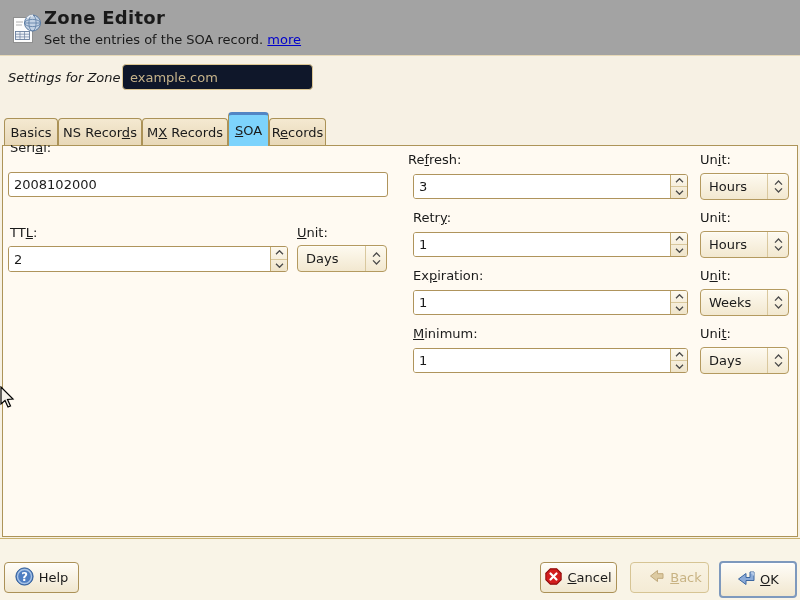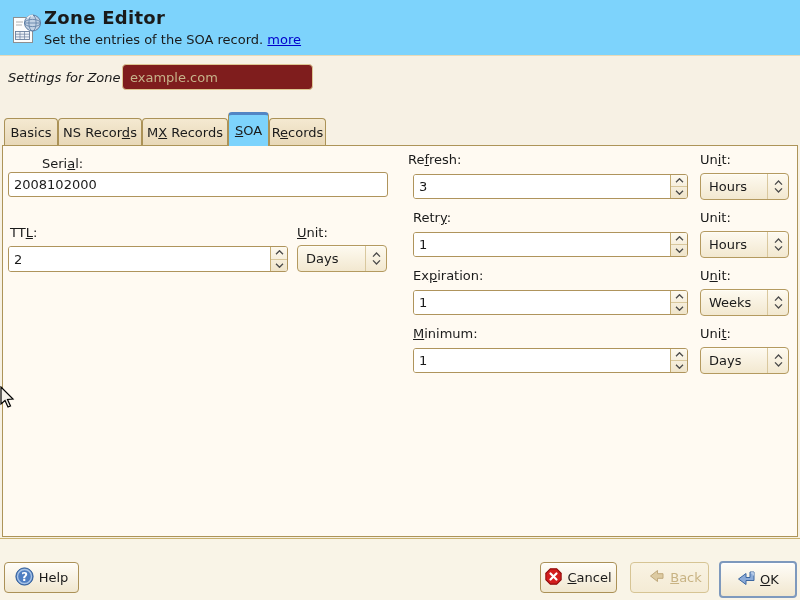--- a/index.html
+++ b/index.html
@@ -2,30 +2,30 @@
 <html><head>
 <meta charset="utf-8">
 <style>
   * { margin:0; padding:0; box-sizing:border-box; }
   html,body { width:800px; height:600px; }
   body { font-family:"DejaVu Sans","Liberation Sans",sans-serif; font-size:13px; color:#1a1a1a; }
 
   .window { position:relative; width:800px; height:600px; background:#f7f1e4; overflow:hidden; }
 
   
-  .titlebar { position:absolute; left:0; top:0; width:800px; height:56px; background:#7dd3fc; border-bottom:1px solid #e8dab8; }
+  .titlebar { position:absolute; left:0; top:0; width:800px; height:56px; background:#a3a3a3; border-bottom:1px solid #e8dab8; }
   .app-title { position:absolute; left:44px; top:7px; font-size:18px; font-weight:bold; letter-spacing:.3px; }
   .app-subtitle { position:absolute; left:44px; top:32px; font-size:13px; }
   .link { color:#0000cc; text-decoration:underline; cursor:pointer; }
   .hdr-icon { position:absolute; left:10px; top:10px; }
 
   
   .settings-label { position:absolute; left:8px; top:70px;font-style:italic; }
   .zone-input { position:absolute; left:122px; top:64px; width:191px; height:26px;
-    border:1px solid #ddc793; border-radius:4px; background:#7f1d1d; color:#c6b38a;
+    border:1px solid #ddc793; border-radius:4px; background:#0f172a; color:#c6b38a;
     padding:0 7px; font:13px "DejaVu Sans","Liberation Sans",sans-serif; }
 
   
   .pane { position:absolute; left:2px; top:145px; width:796px; height:392px;
     background:#fffaf2; border:1px solid #ad9458; }
   .tab { position:absolute; display:flex; align-items:center; justify-content:center;
     border:1px solid #ab9257; border-bottom:none; border-radius:4px 4px 0 0;
     background:linear-gradient(#f4e9d1,#e8d8b8); top:118px; height:27px; cursor:pointer; z-index:2; }
   .tab.active { top:112px; height:34px; background:#7dd3fc;
     border-top:3px solid #5285c4; z-index:3; }
@@ -111,21 +111,21 @@
   <div class="tab" style="left:58px; width:84px;">
     <span><span>NS Recor</span><span class="mn">d</span><span>s</span></span>
   </div>
   <div class="tab active" style="left:228px; width:41px;">
     <span><span></span><span class="mn">S</span><span>OA</span></span>
   </div>
   <div class="tab" style="left:269px; width:57px;">
     <span><span>R</span><span class="mn">e</span><span>cords</span></span>
   </div>
 
-  <div class="flabel" style="left:10px; top:156px;margin-left:32px;">
+  <div class="flabel" style="left:10px; top:140px;">
     <span>Seri</span><span class="mn">a</span><span>l:</span>
   </div>
   <input class="tinput" style="left: 8px; top: 172px; width: 380px; height: 25px;" value="2008102000">
 
   <div class="flabel" style="left:10px; top:225px;">
     <span>TT</span><span class="mn">L</span><span>:</span>
   </div>
   <div class="spin" style="left:8px; top:246px; width:280px; height:26px;">
     <input value="2" style="">
     <div class="spin-btns">

